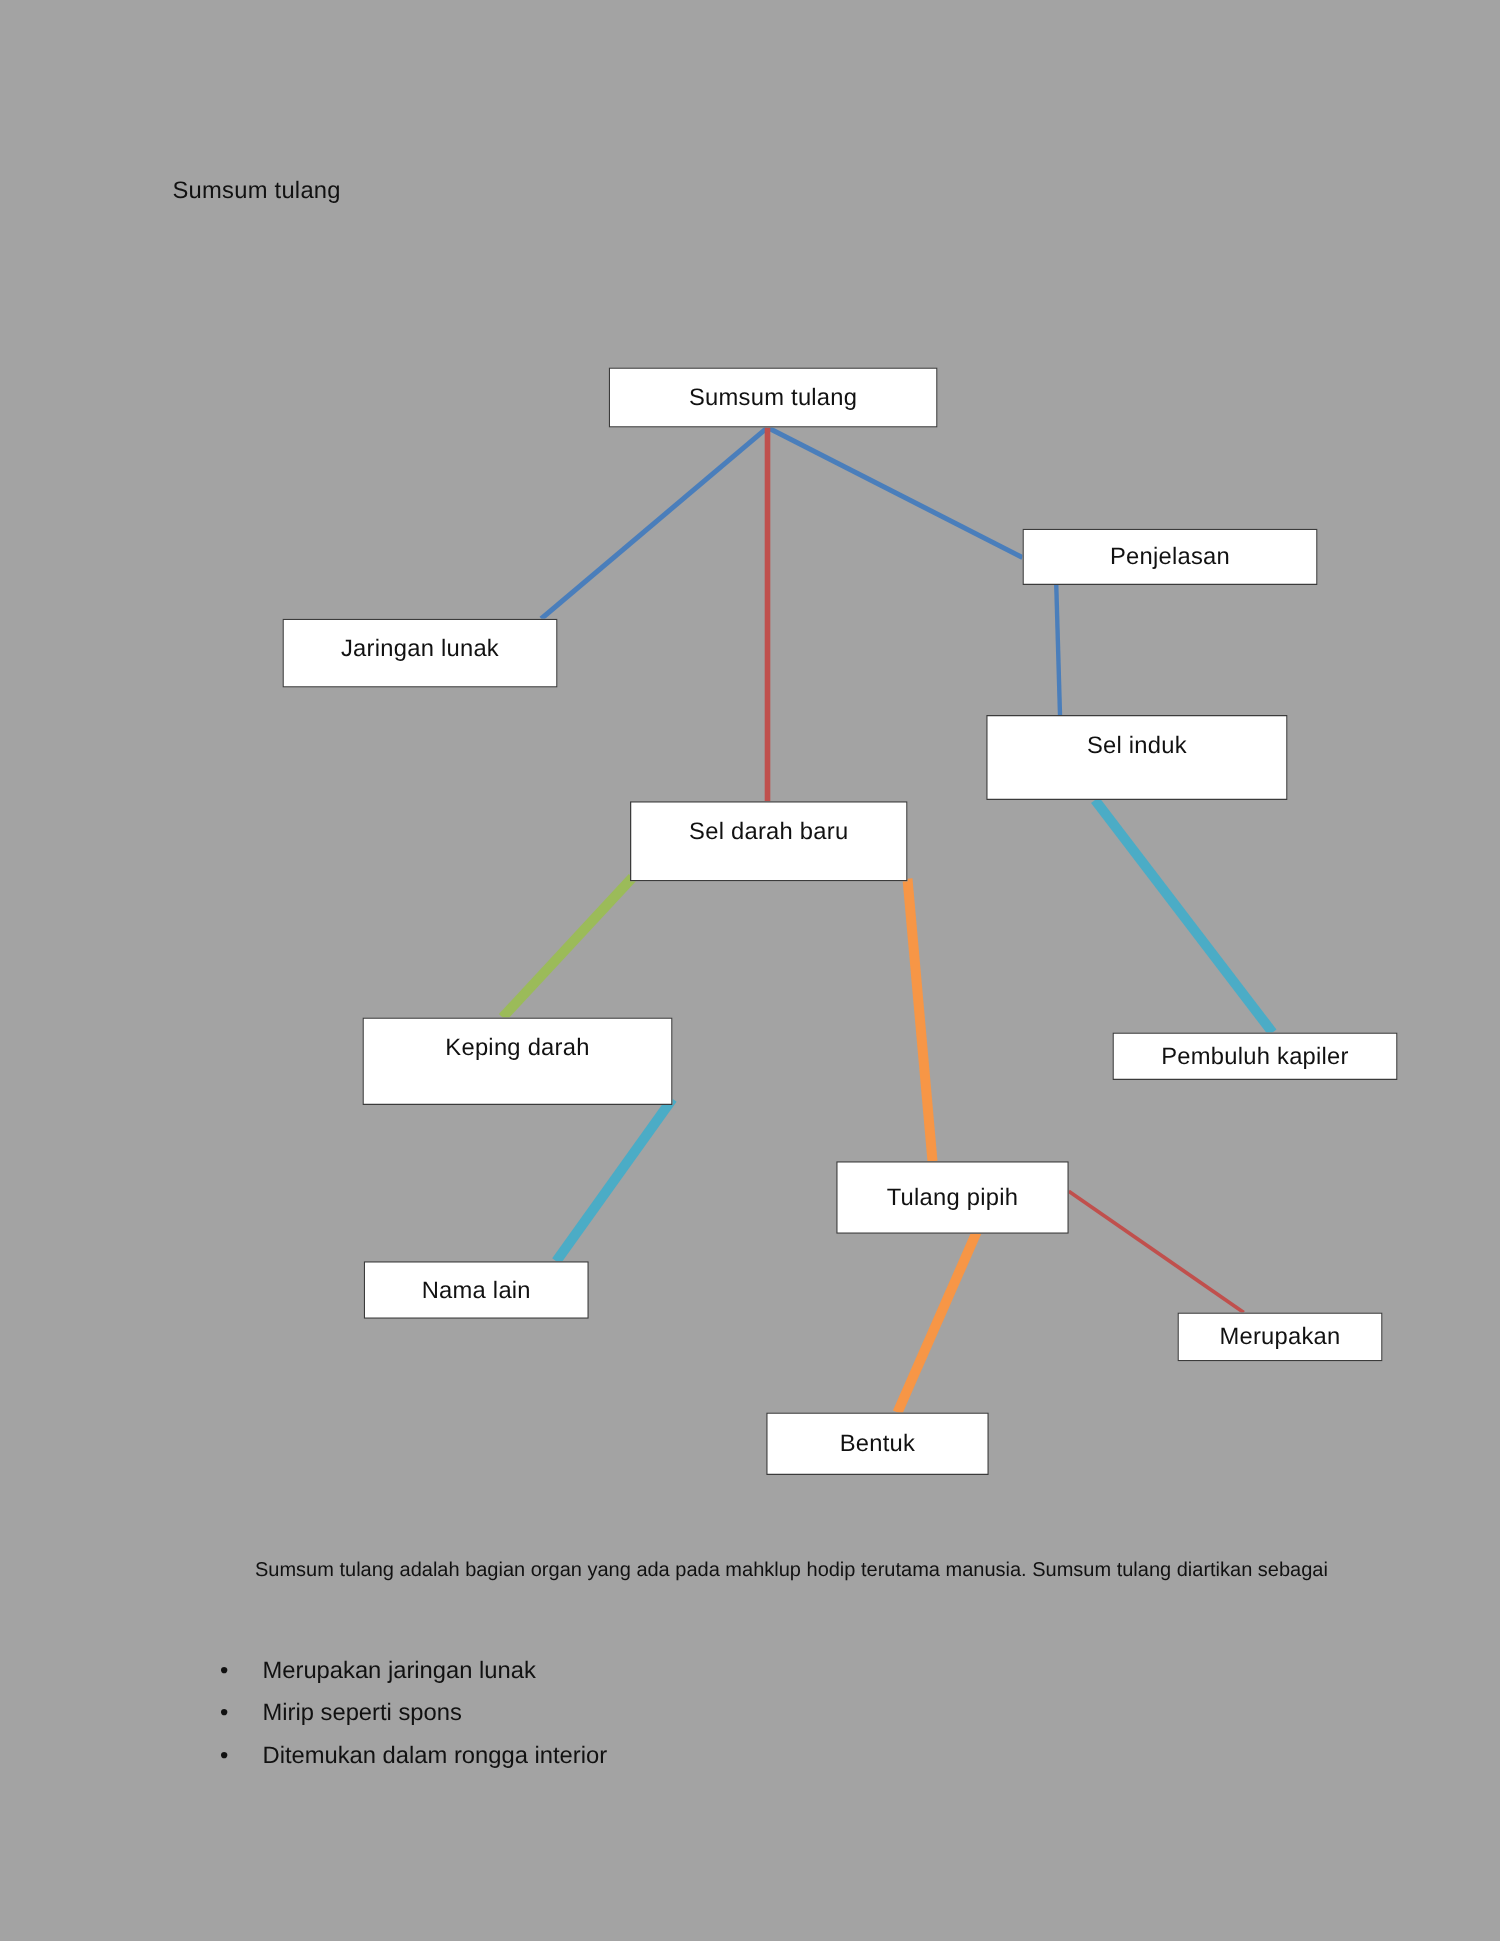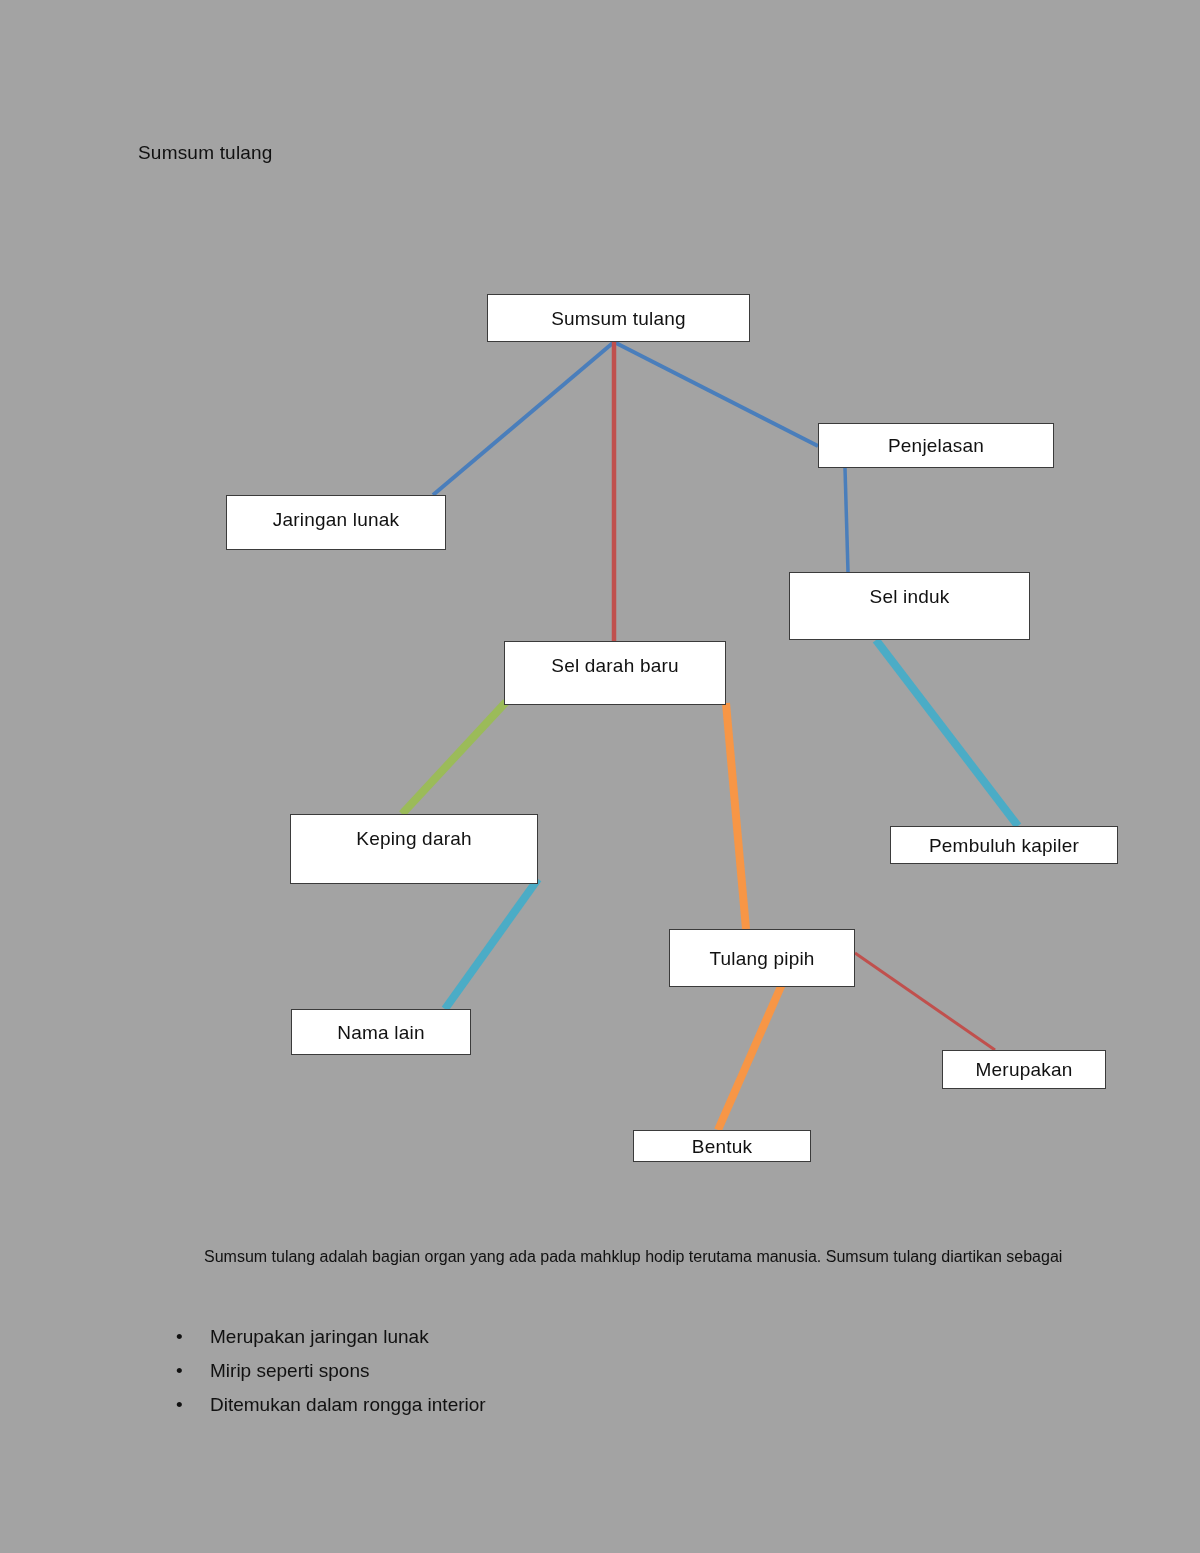--- a/index.html
+++ b/index.html
@@ -153,21 +153,21 @@
       </div>
       <div class="node" style="left: 669px; top: 929px; width: 186px; height: 58px;">
         <span class="node-label">Tulang pipih</span>
       </div>
       <div class="node" style="left: 291px; top: 1009px; width: 180px; height: 46px;">
         <span class="node-label">Nama lain</span>
       </div>
       <div class="node" style="left: 942px; top: 1050px; width: 164px; height: 39px;">
         <span class="node-label">Merupakan</span>
       </div>
-      <div class="node" style="left: 613px; top: 1130px; width: 178px; height: 32px; margin-left: 20px;">
+      <div class="node" style="left: 613px; top: 1130px; width: 178px; height: 50px;">
         <span class="node-label">Bentuk</span>
       </div>
     </div>
 
   <div class="body-paragraph">Sumsum tulang adalah bagian organ yang ada pada mahklup hodip terutama manusia. Sumsum tulang diartikan sebagai</div>
 
   <ul class="bullet-list">
       <li><span class="bullet-dot">•</span><span>Merupakan jaringan lunak</span></li>
       <li><span class="bullet-dot">•</span><span>Mirip seperti spons</span></li>
       <li><span class="bullet-dot">•</span><span>Ditemukan dalam rongga interior</span></li>

